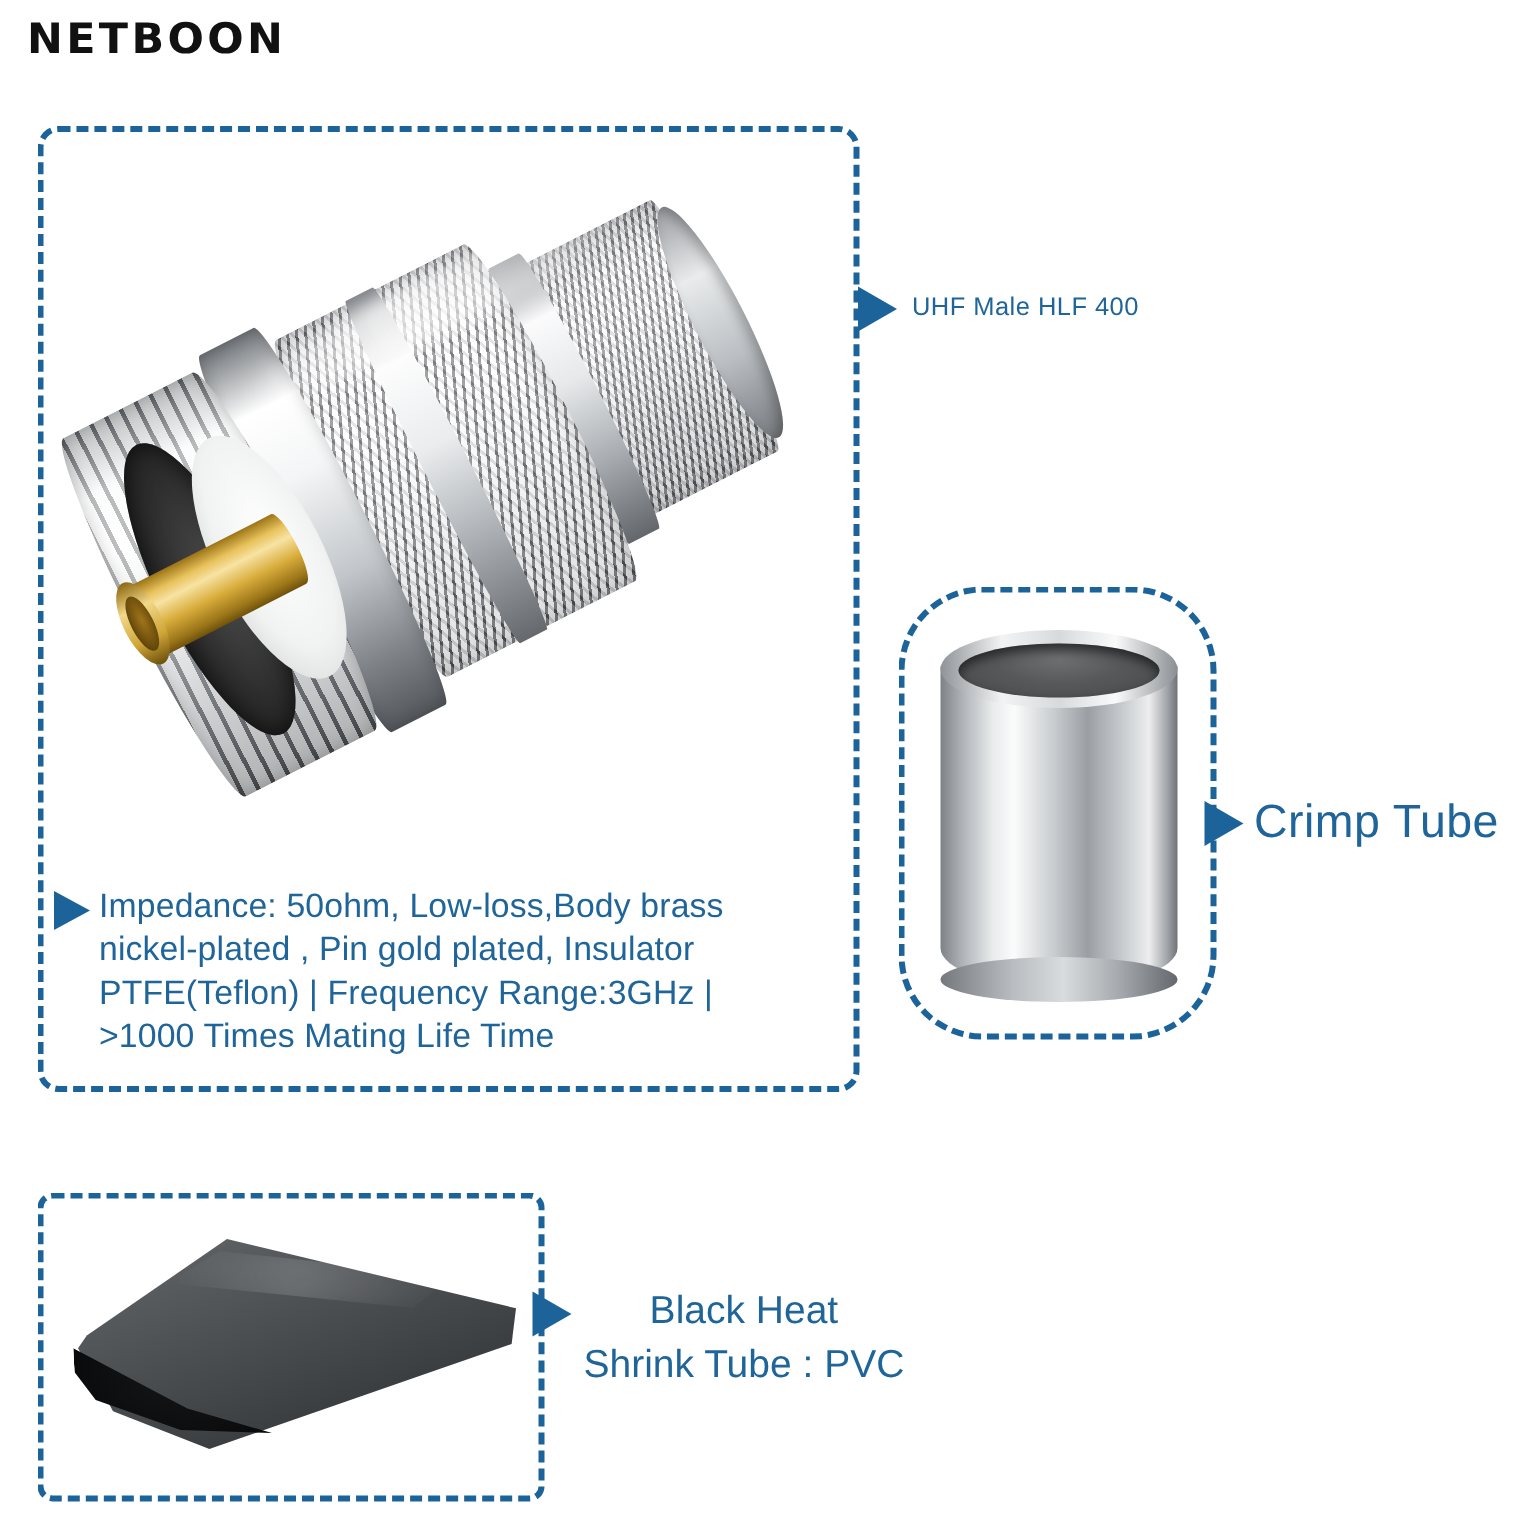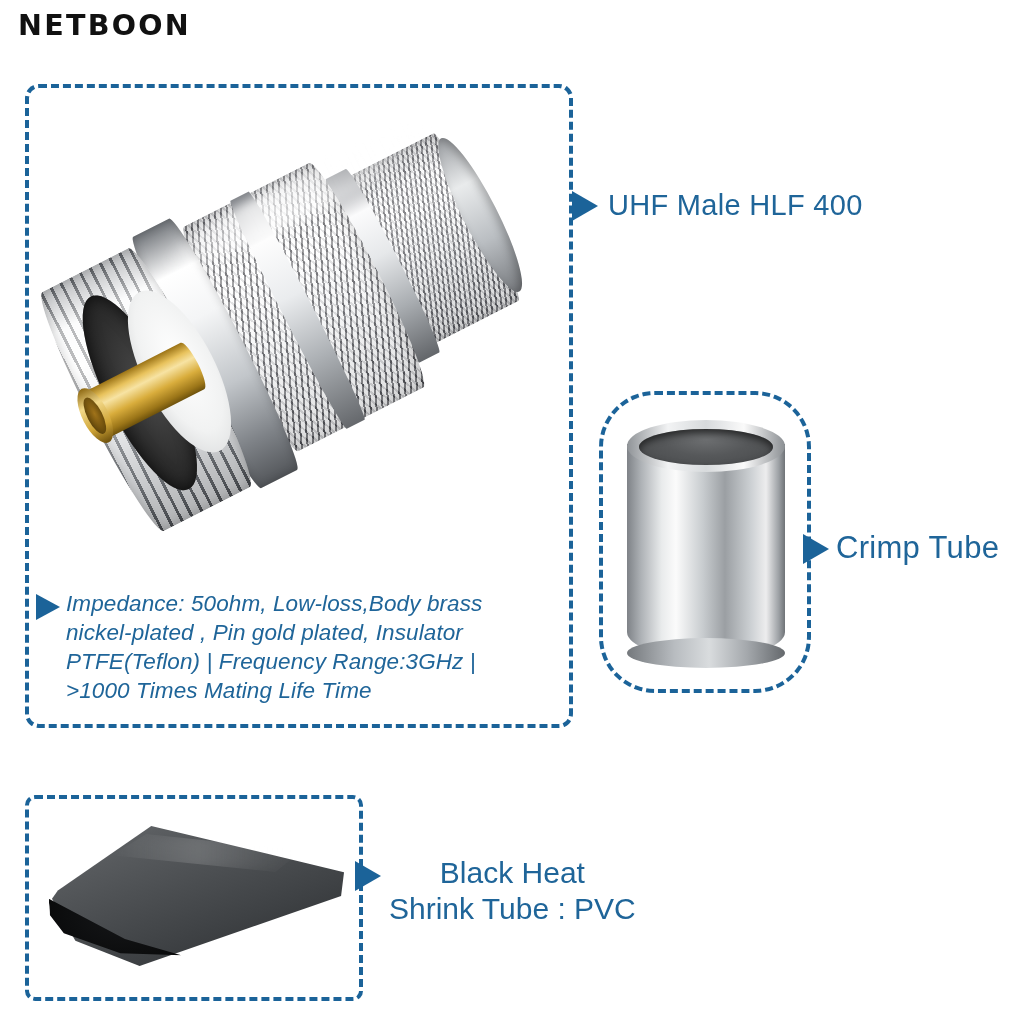--- a/index.html
+++ b/index.html
@@ -68,21 +68,21 @@
     border-bottom: 15px solid transparent;
     border-left: 26px solid #1b6399;
   }
 
   #callout-uhf {
     left: 572px;
     top: 188px;
   }
   #callout-uhf .arrow { margin-top: 3px; }
   #callout-uhf .ctext {
-    font-size: 29px;
+    font-size: 17px;
     line-height: 34px;
     margin-left: 10px;
     letter-spacing: 0.3px;
   }
 
   #callout-crimp {
     left: 803px;
     top: 531px;
   }
   #callout-crimp .arrow { margin-top: 3px; }
@@ -92,21 +92,21 @@
     margin-left: 7px;
     letter-spacing: 0.3px;
   }
 
   #callout-shrink {
     left: 355px;
     top: 855px;
   }
   #callout-shrink .arrow { margin-top: 6px; }
   #callout-shrink .ctext {
-    font-size: 30px;
+    font-size: 26px;
     line-height: 36px;
     margin-left: 8px;
     text-align: center;
   }
   #callout-shrink .ctext .l2 { display: block; text-align: right; }
 
   #callout-specs {
     left: 36px;
     top: 589px;
     width: 520px;
@@ -117,21 +117,20 @@
     border-left-width: 24px;
     margin-top: 5px;
   }
   #callout-specs .ctext {
     font-size: 22.5px;
     line-height: 29px;
     margin-left: 6px;
     white-space: normal;
     width: 470px;
     letter-spacing: 0.1px;
-    font-style: italic;
   }
 
   
   .art { position: absolute; }
 
   
   #art-connector {
     left: 52px;
     top: 115px;
     width: 510px;

